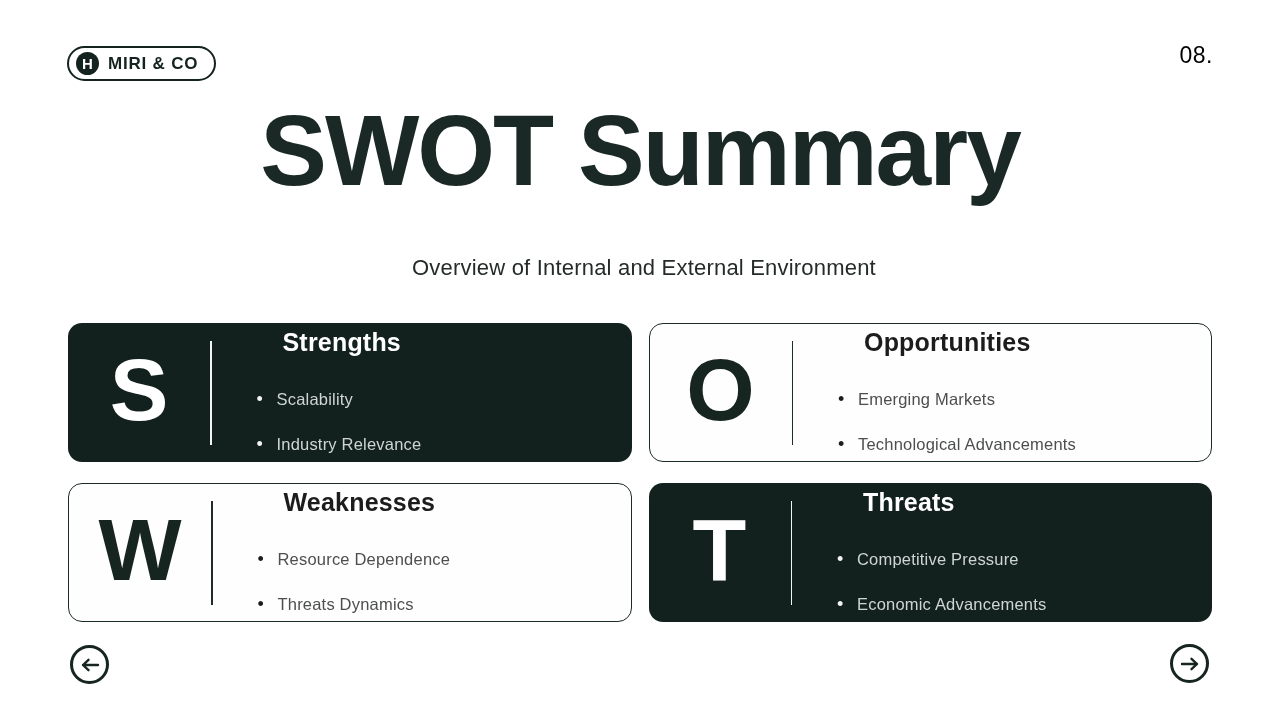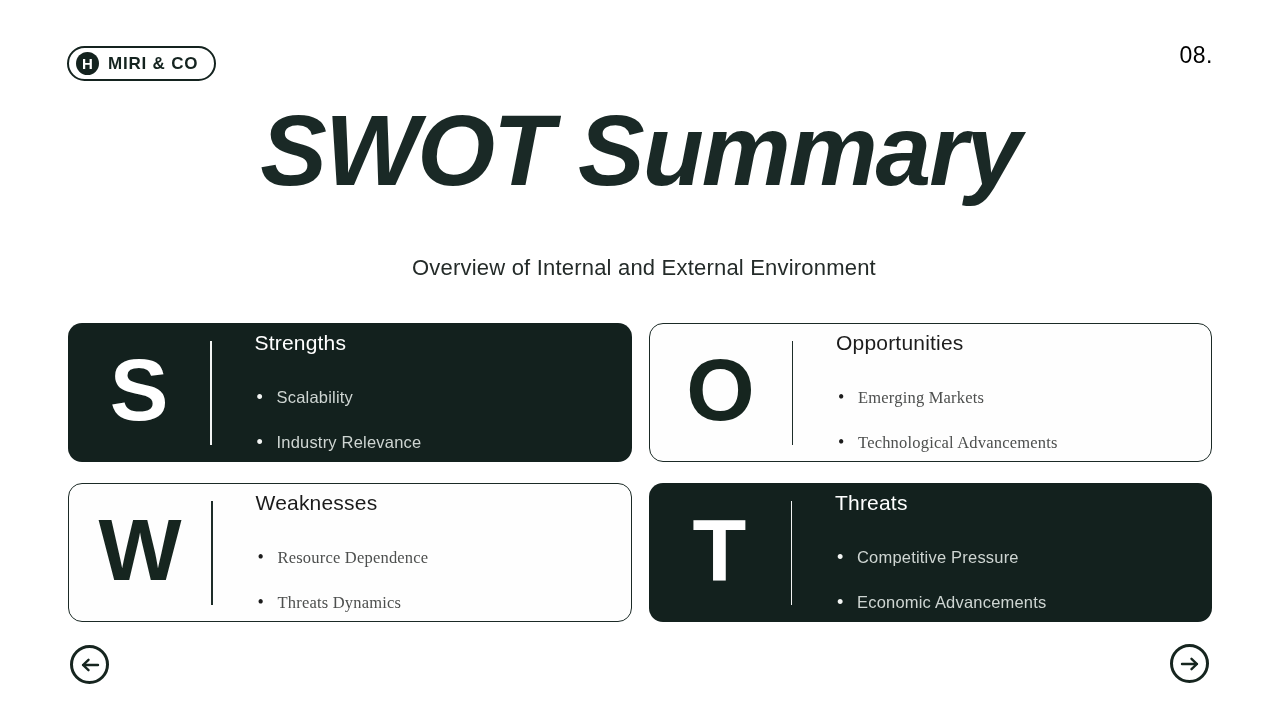--- a/index.html
+++ b/index.html
@@ -58,21 +58,20 @@
   .title {
     position: absolute;
     left: 0; right: 0;
     top: 98px;
     text-align: center;
     font-size: 100px;
     font-weight: 700;
     letter-spacing: -2px;
     color: #1a2926;
     line-height: 1.05;
-    font-style: italic;
   }
   .subtitle {
     position: absolute;
     left: 8px; right: 0;
     top: 255px;
     text-align: center;
     font-size: 22px;
     font-weight: 400;
     color: #242b29;
     letter-spacing: 0.2px;
@@ -127,24 +126,25 @@
 
   .card-content {
     flex: 1;
     display: flex;
     flex-direction: column;
     justify-content: center;
     padding-left: 43px;
     padding-right: 12px;
   }
   .card-heading {
-    font-size: 21px;
-    font-weight: 400;
+    font-size: 25px;
+    font-weight: 700;
     letter-spacing: 0.2px;
     margin-bottom: 10px;
+    margin-left: 28px;
   }
   .card.dark .card-heading { color: #ffffff; }
   .card.light .card-heading { color: #1c1c1c; }
 
   .card-bullets { list-style: none; }
   .card-bullets li {
     position: relative;
     font-size: 16.5px;
     line-height: 25px;
     padding-left: 22px;
@@ -153,21 +153,21 @@
   }
   .card-bullets li::before {
     content: "\2022";
     position: absolute;
     left: 2px;
     top: 0;
     font-size: 18px;
   }
   .card.dark .card-bullets li { color: #ced5d2; }
   .card.dark .card-bullets li::before { color: #f2f4f3; }
-  .card.light .card-bullets li { color: #4d4f4e; font-family: Liberation Serif, serif; }
+  .card.light .card-bullets li { color: #4d4f4e; }
   .card.light .card-bullets li::before { color: #1c1c1c; }
 
   
   .nav-btn {
     position: absolute;
     width: 39px; height: 39px;
     border-radius: 50%;
     border: 3px solid #16251f;
     background: #ffffff;
     display: flex;

